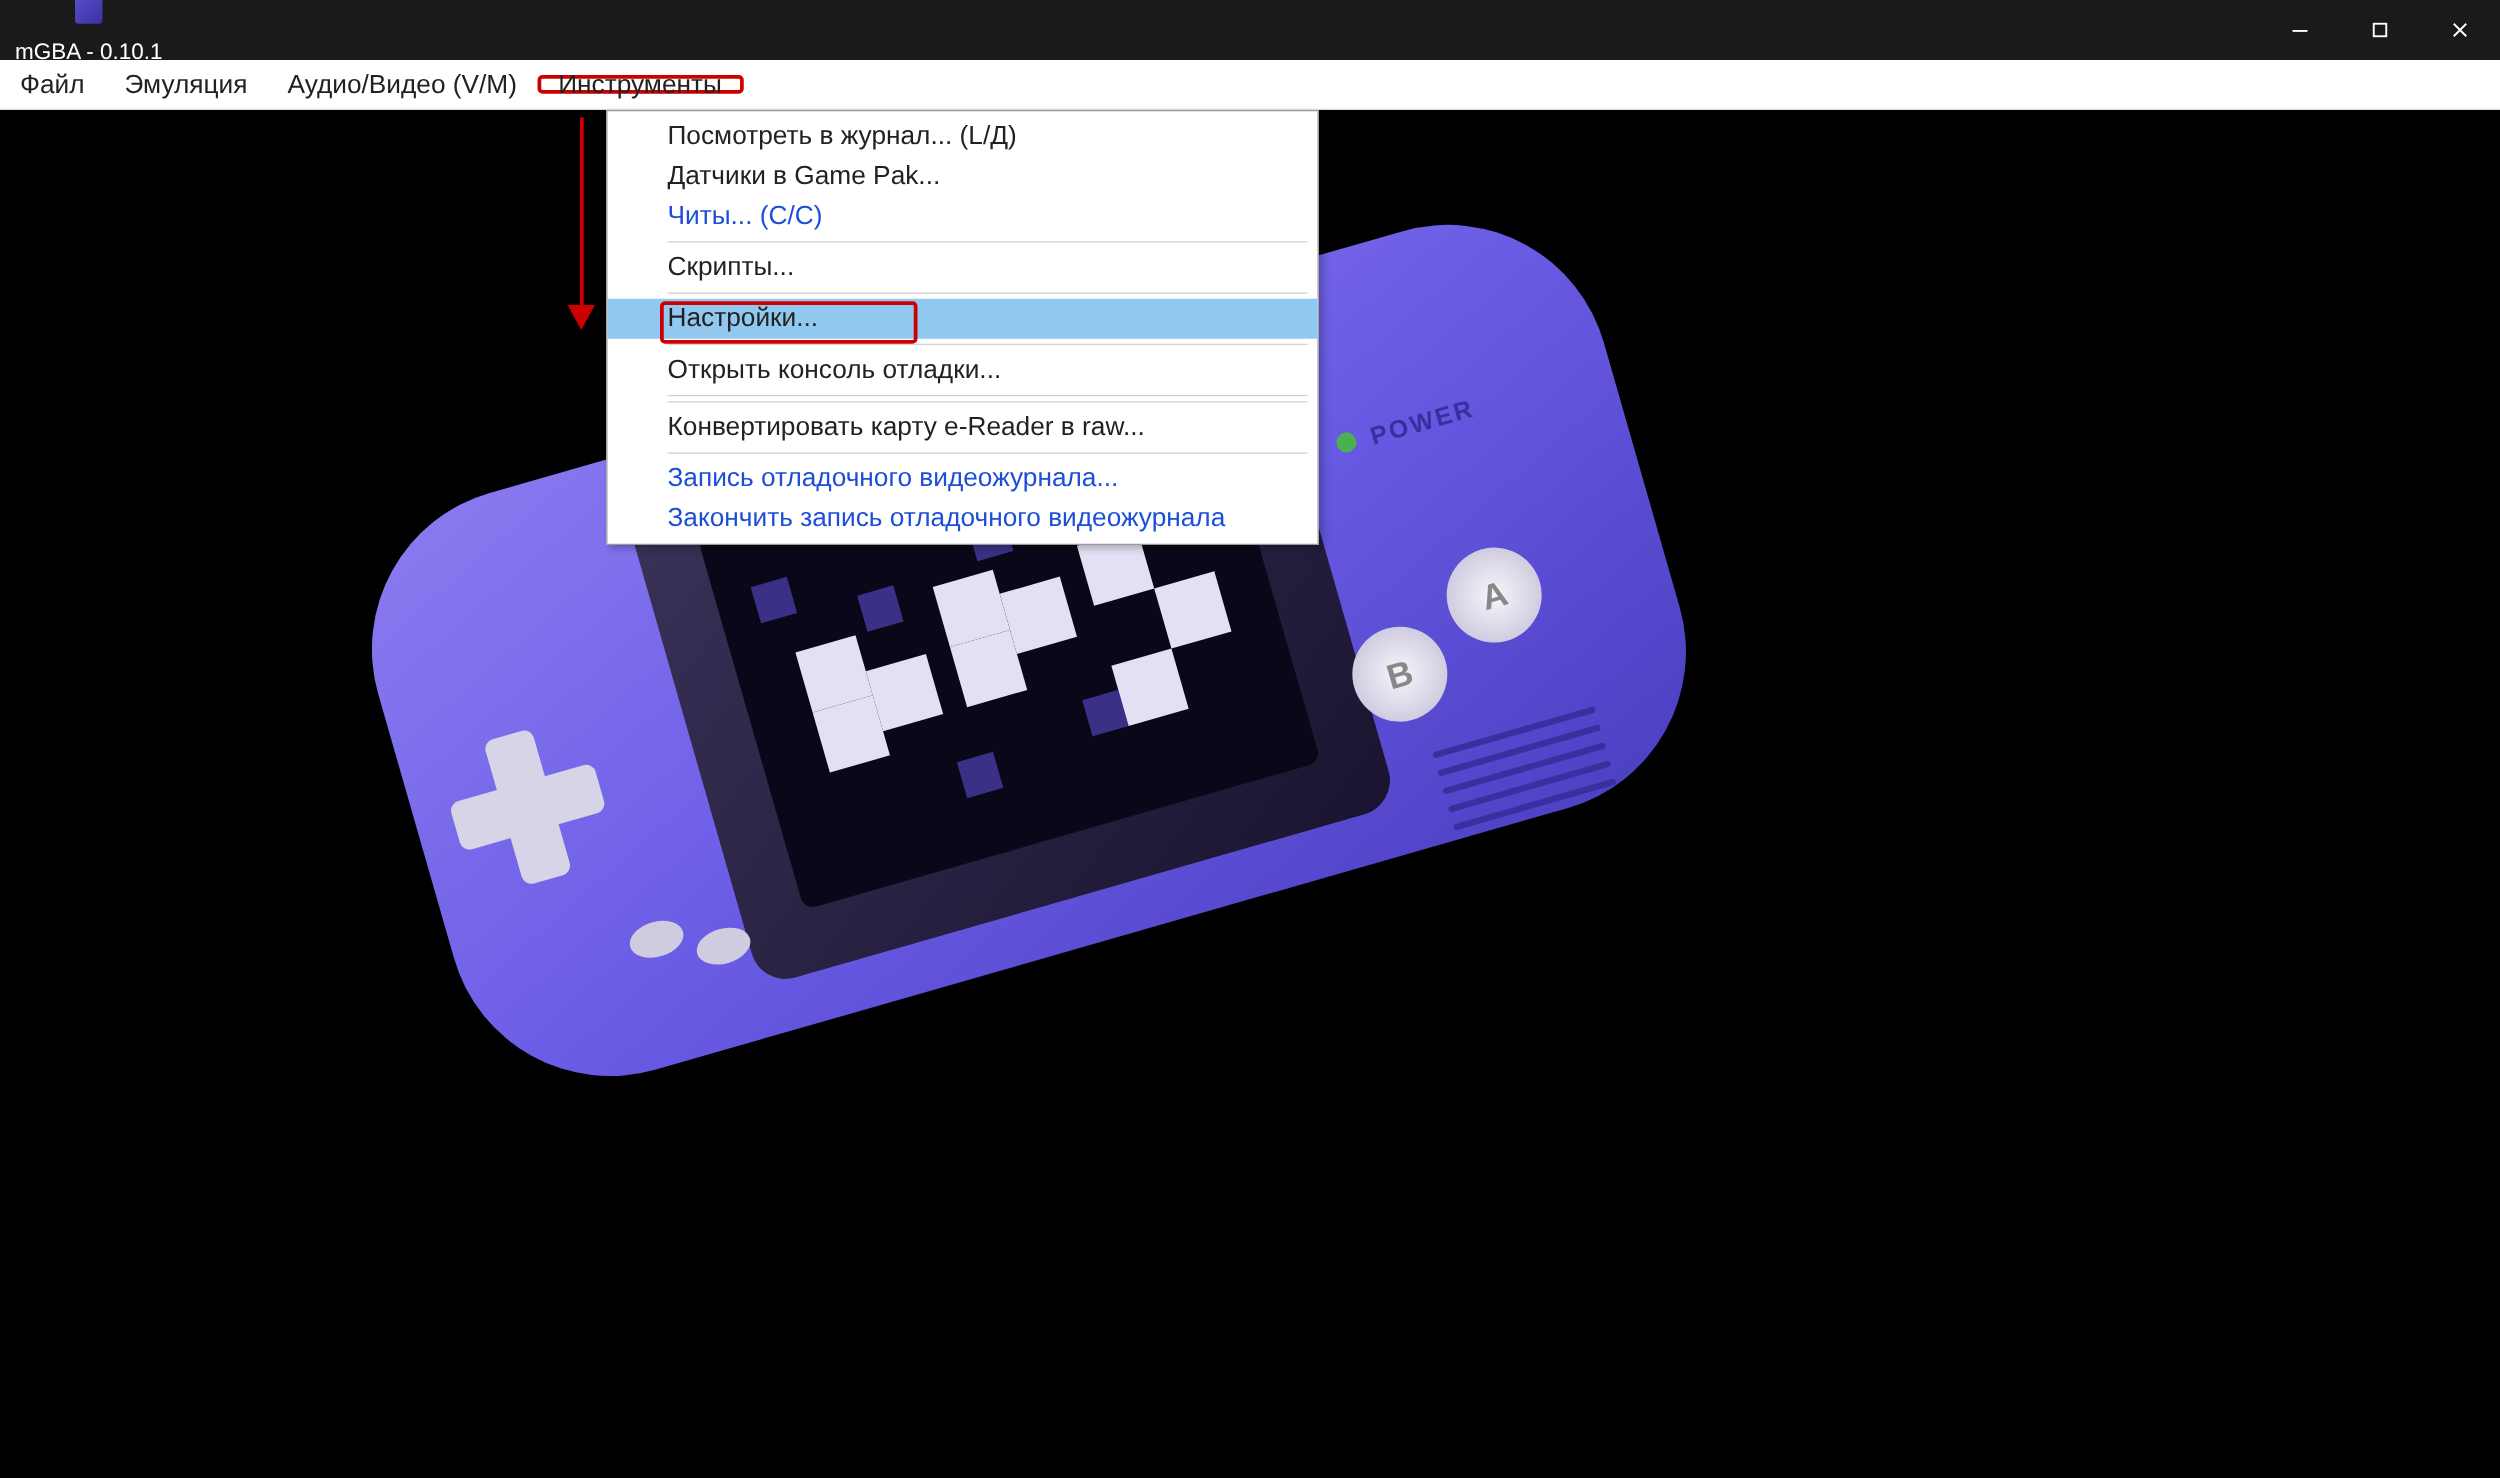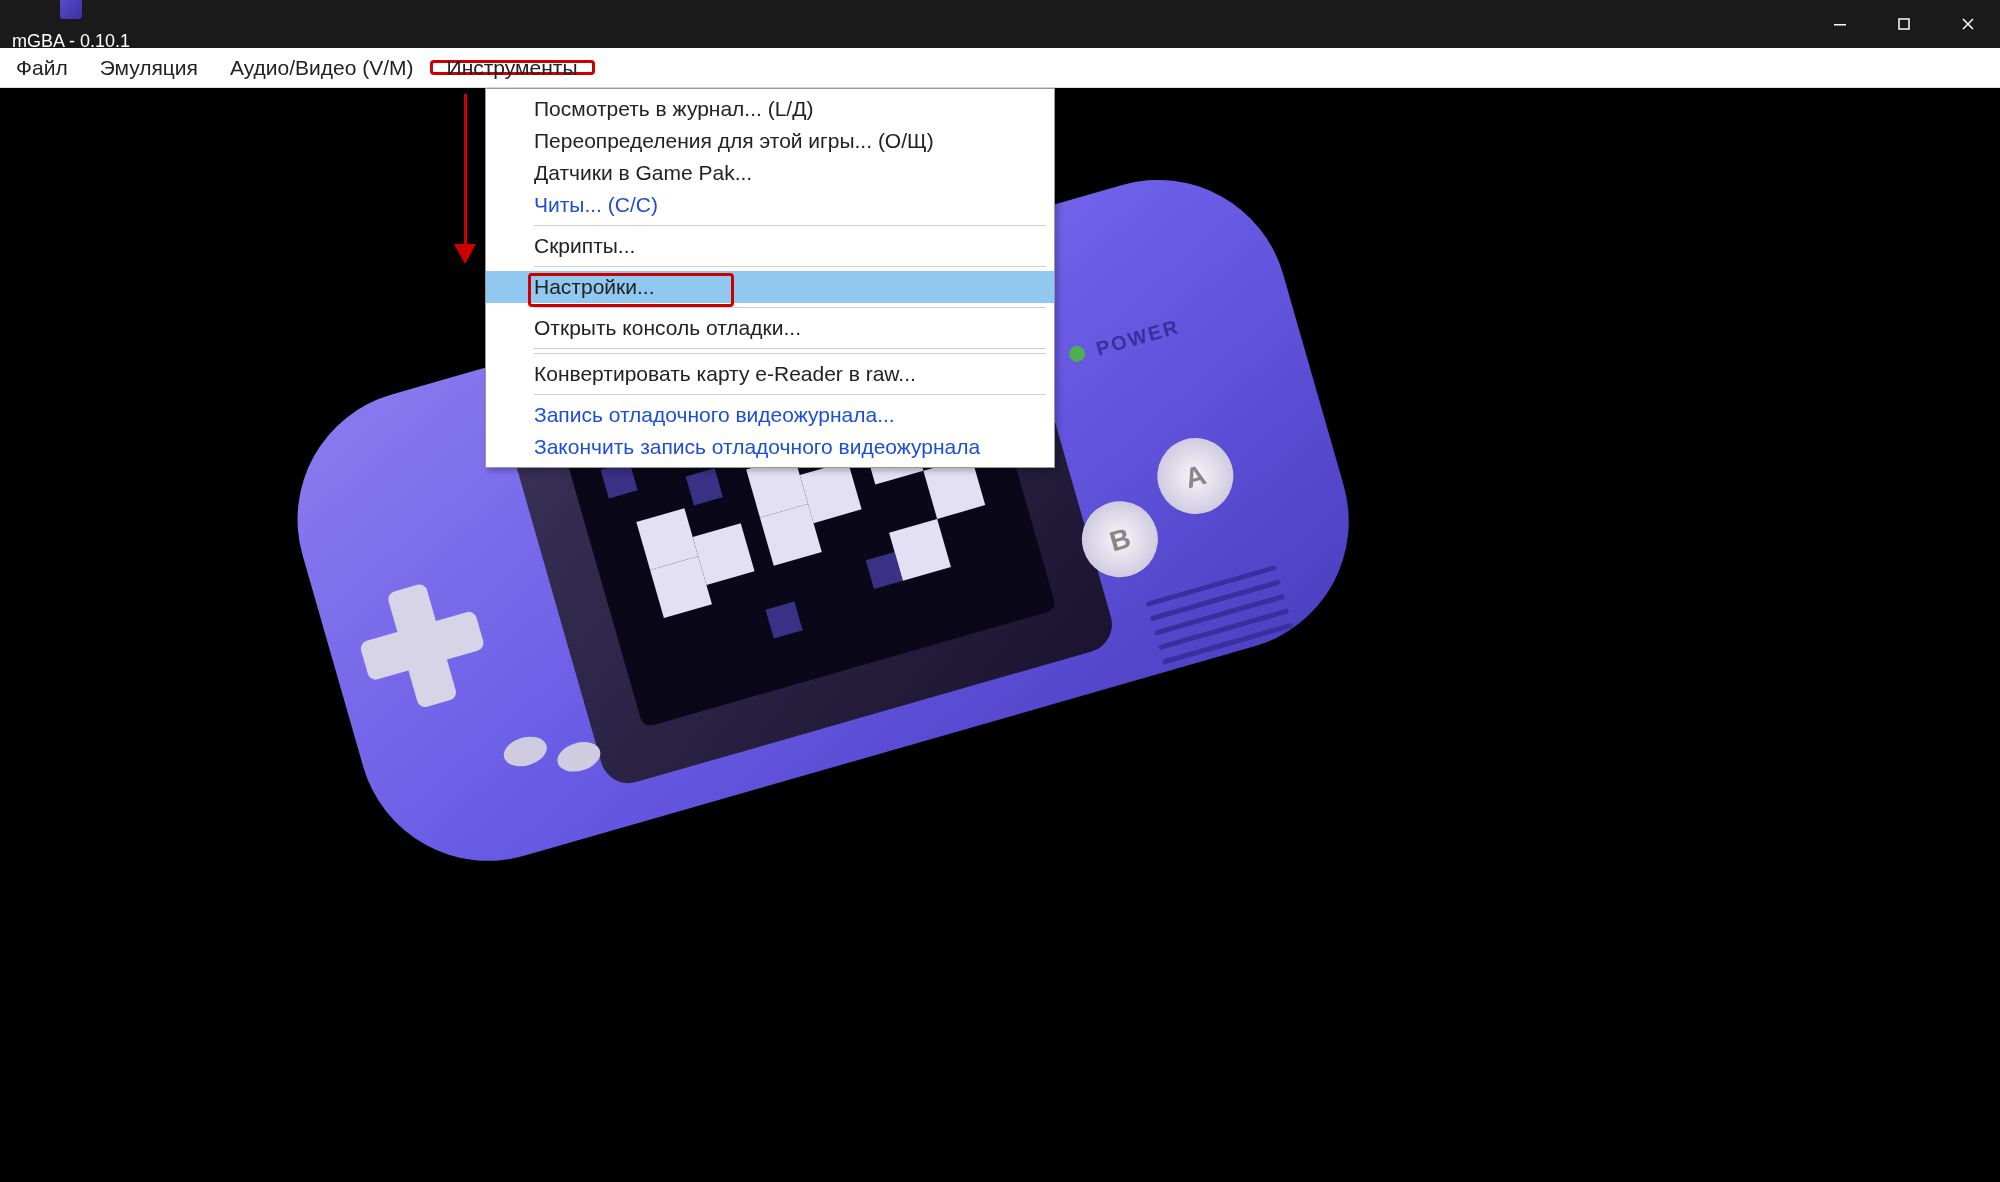--- a/index.html
+++ b/index.html
@@ -263,23 +263,20 @@
       </g>
     </g>
   </svg>
 </div>
 
 <div class="dropdown">
   <div class="dropdown-item">
       <span>Посмотреть в журнал... (L/Д)</span>
     </div>
   <div class="dropdown-item">
-      <span>Переопределения для этой игры... (О/Щ)</span>
-    </div>
-  <div class="dropdown-item">
       <span>Датчики в Game Pak...</span>
     </div>
   <div class="dropdown-item disabled">
       <span>Читы... (С/С)</span>
     </div>
   <div class="dropdown-sep"></div>
   <div class="dropdown-item">
       <span>Скрипты...</span>
     </div>
   <div class="dropdown-sep"></div>

